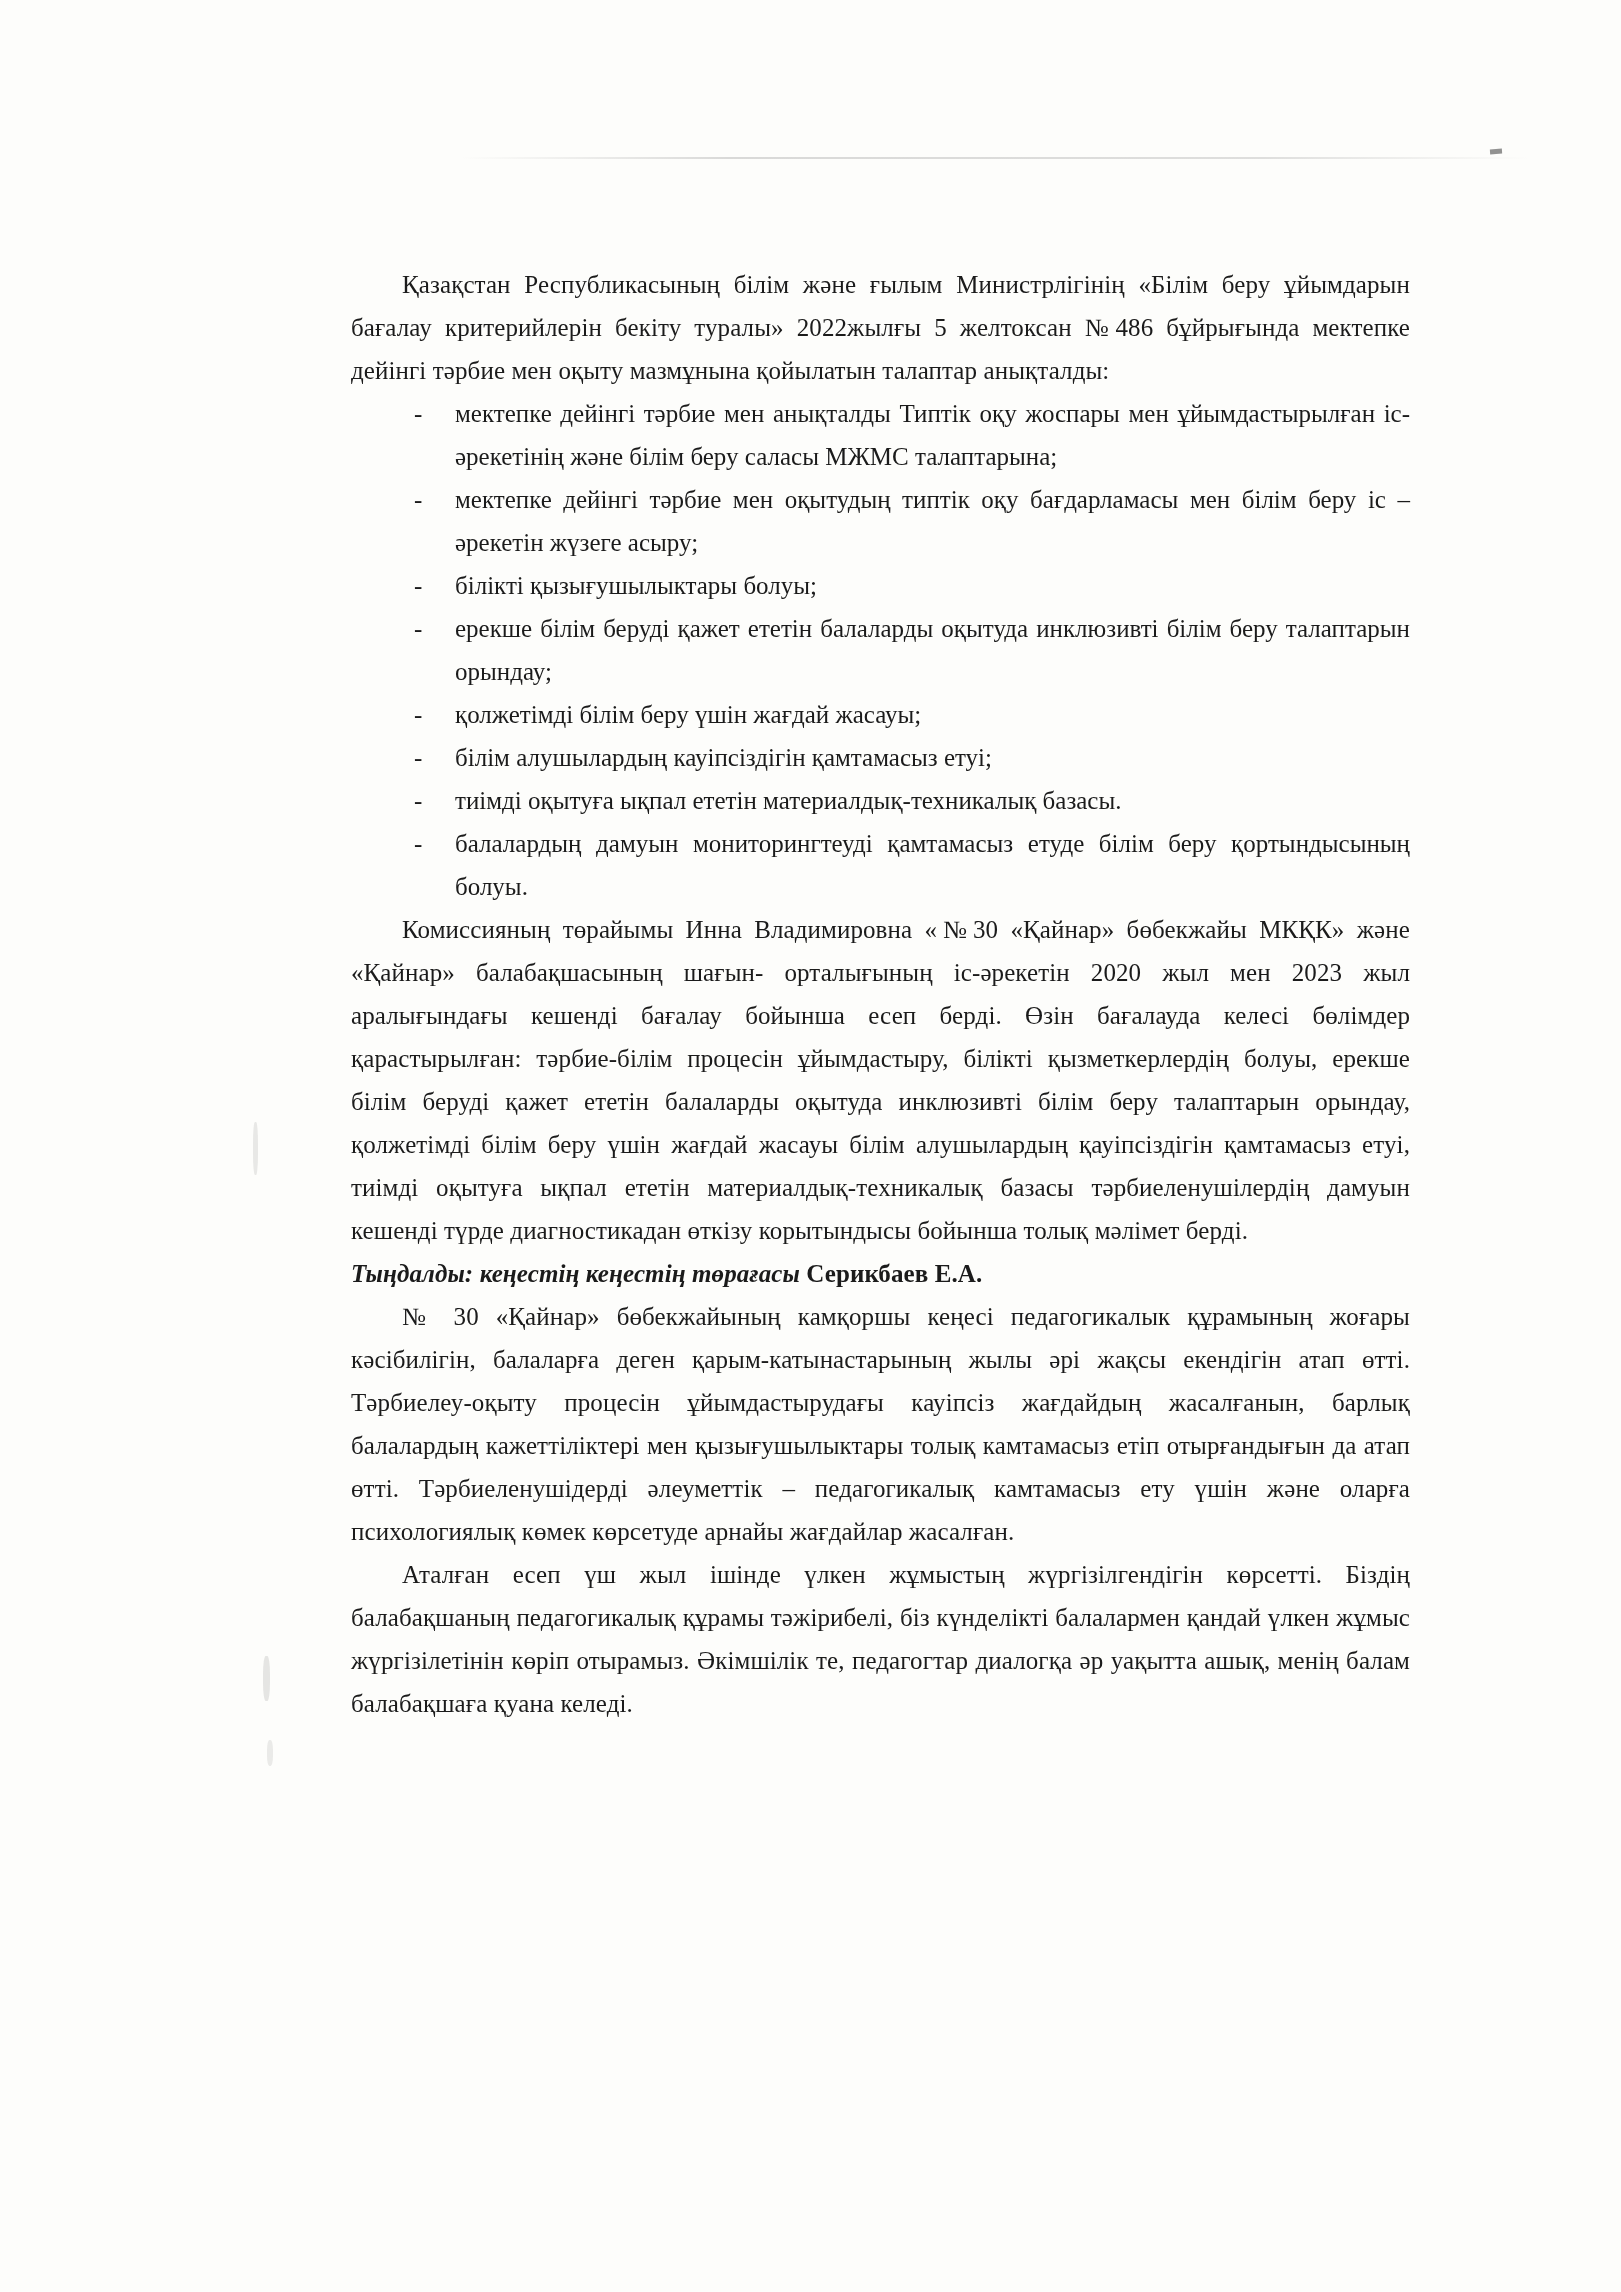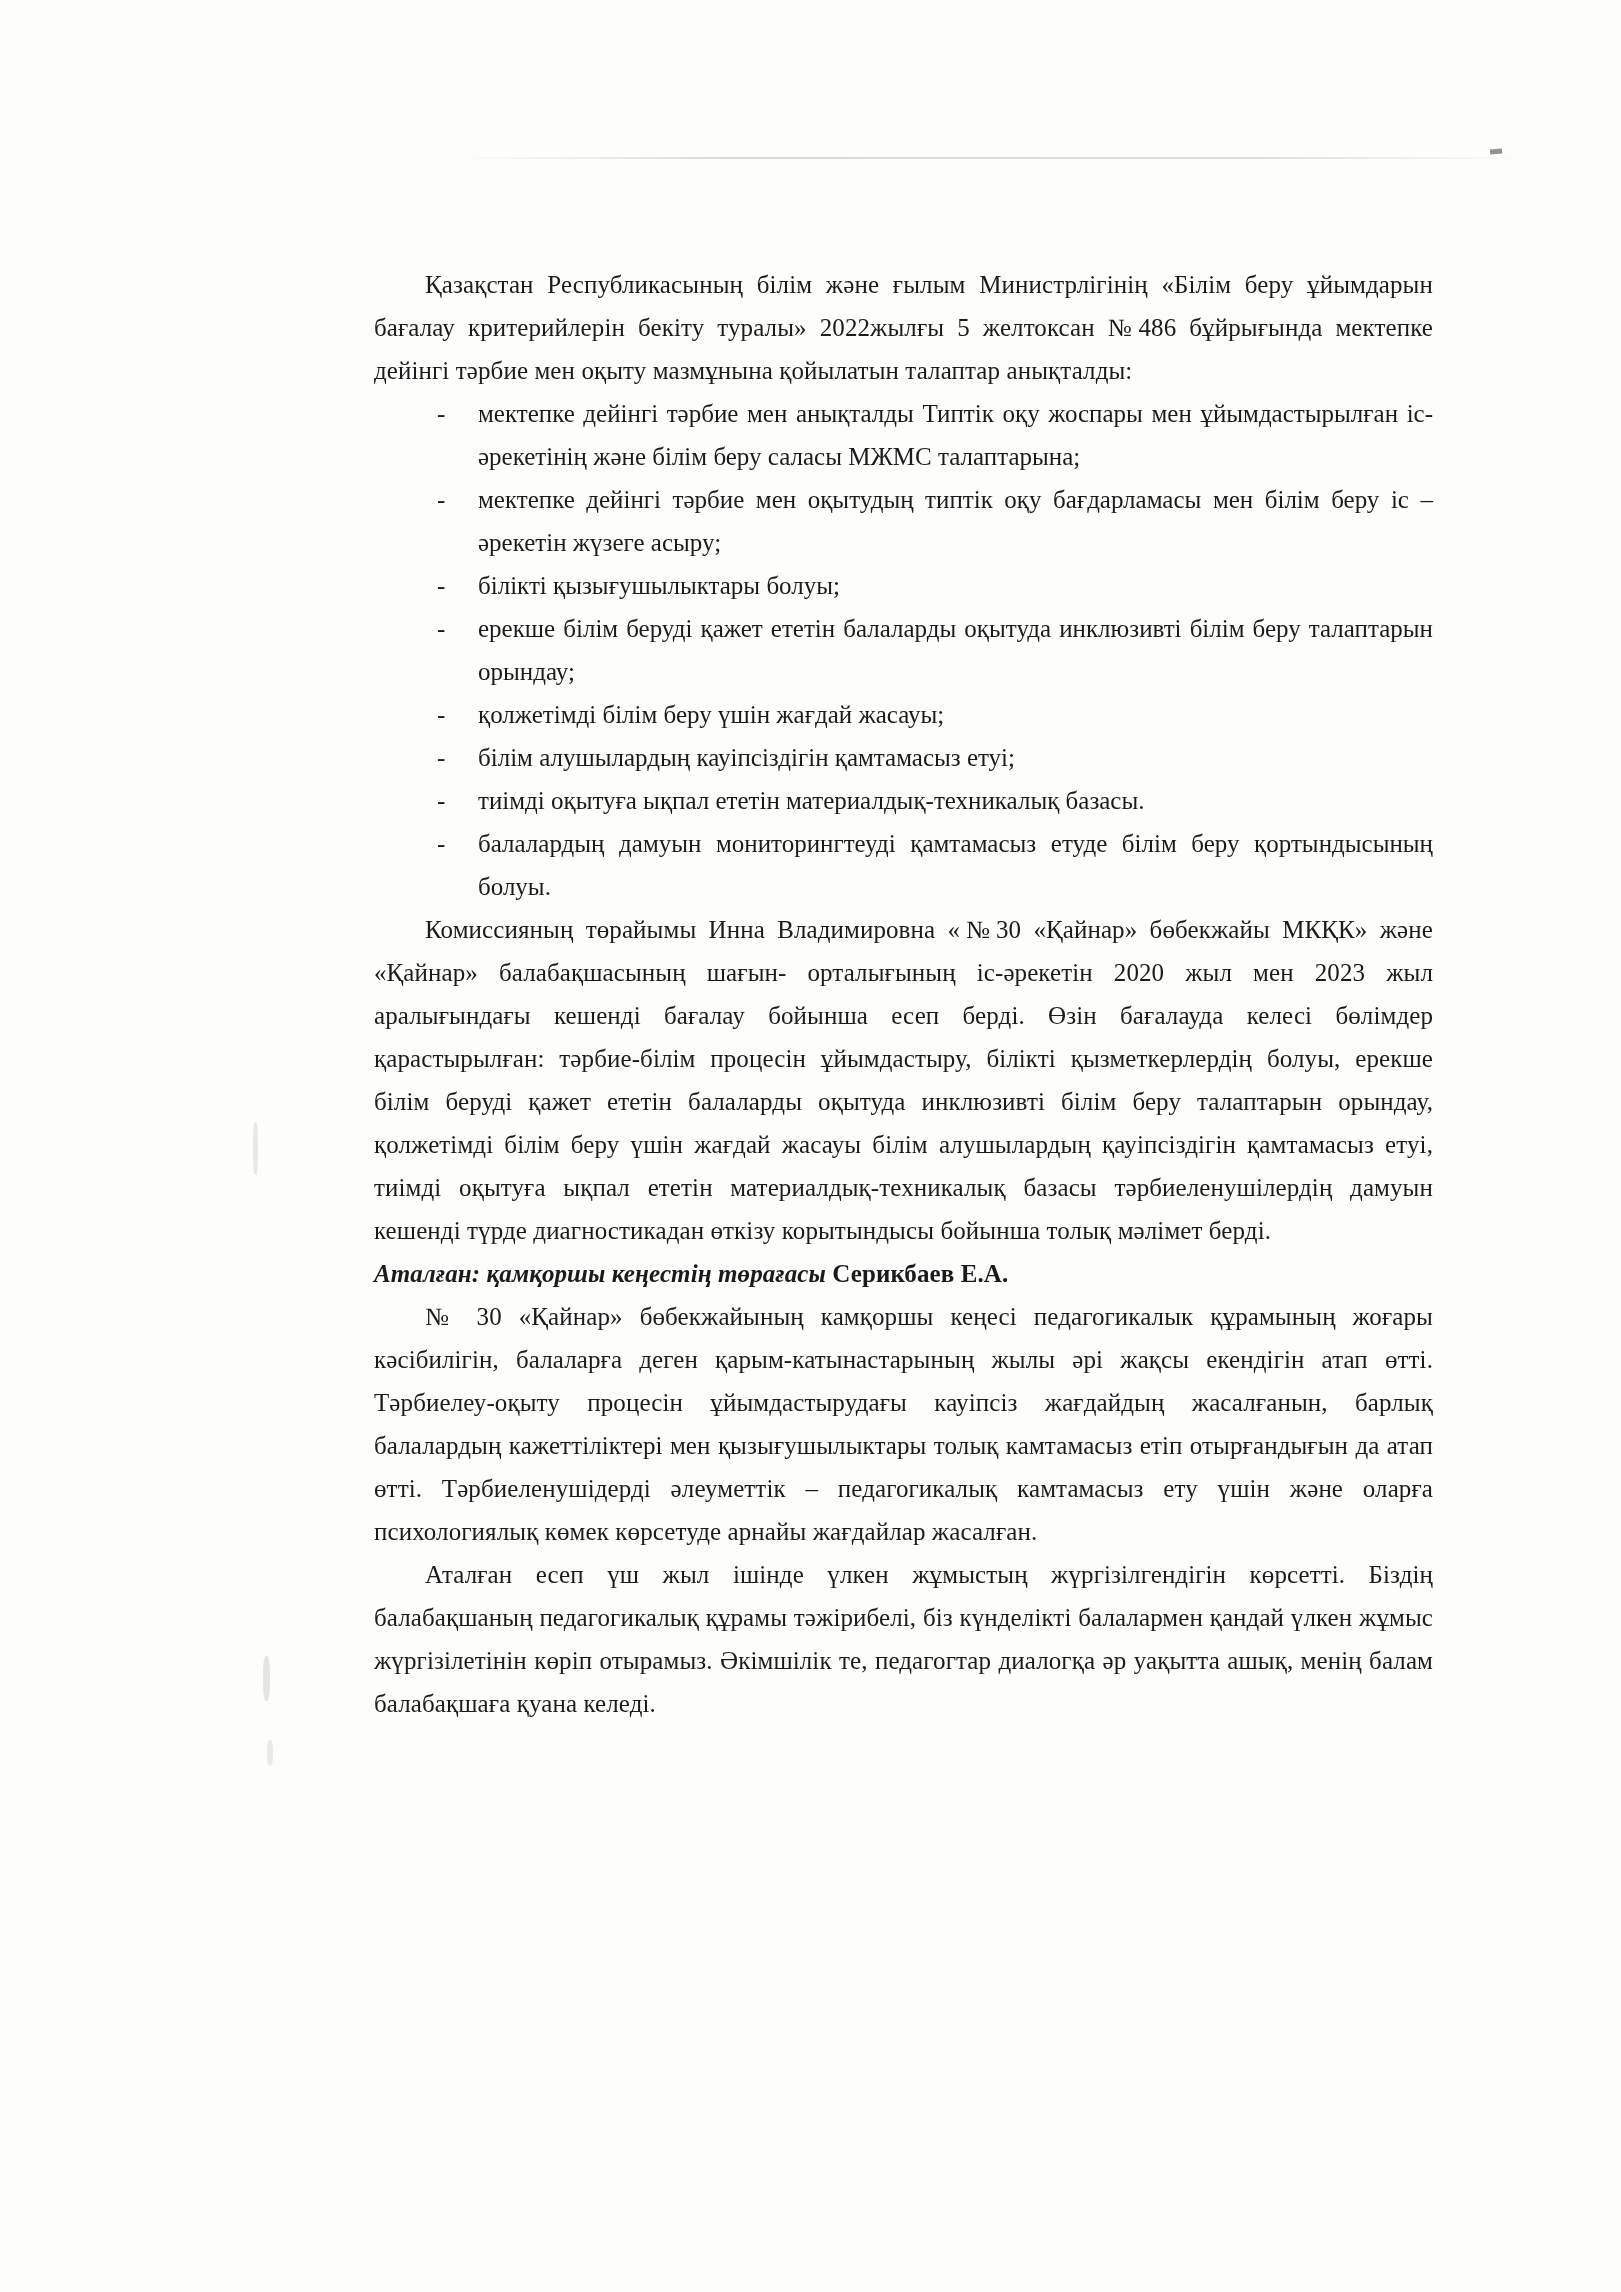--- a/index.html
+++ b/index.html
@@ -43,21 +43,21 @@
     position: absolute;
     background: rgba(120,120,120,0.30);
     border-radius: 40%;
   }
   .smudge-a { left: 253px; top: 1122px; width: 4.9px; height: 53px; opacity: .5; }
   .smudge-b { left: 263px; top: 1656px; width: 6.9px; height: 45px; opacity: .6; }
   .smudge-c { left: 267px; top: 1740px; width: 5.9px; height: 25.5px; opacity: .45; }
 
   .content {
     position: absolute;
-    left: 374px;
+    left: 351px;
     top: 263px;
     width: 1059px;
   }
   p.para {
     margin: 0 0 0 0;
     font-size: 25px;
     line-height: 43px;
     text-align: justify;
     text-indent: 51px;
     letter-spacing: 0.1px;
@@ -135,21 +135,21 @@
       </li>
       <li>
         <span class="dash">-</span>
         <span>балалардың дамуын мониторингтеуді қамтамасыз етуде білім беру қортындысының болуы.</span>
       </li>
     </ul>
 
     <p class="para">Комиссияның төрайымы Инна Владимировна «№30 «Қайнар» бөбекжайы МКҚК» және «Қайнар» балабақшасының шағын- орталығының іс-әрекетін 2020 жыл мен 2023 жыл аралығындағы кешенді бағалау бойынша есеп берді. Өзін бағалауда келесі бөлімдер қарастырылған: тәрбие-білім процесін ұйымдастыру, білікті қызметкерлердің болуы, ерекше білім беруді қажет ететін балаларды оқытуда инклюзивті білім беру талаптарын орындау, қолжетімді білім беру үшін жағдай жасауы білім алушылардың қауіпсіздігін қамтамасыз етуі, тиімді оқытуға ықпал ететін материалдық-техникалық базасы тәрбиеленушілердің дамуын кешенді түрде диагностикадан өткізу корытындысы бойынша толық мәлімет берді.</p>
 
 
-    <p class="para noindent italic-lead"><span>Аталған: қамқоршы кеңестің төрағасы</span><span class="tail-normal"> Серикбаев Е.А.</span></p>
+    <p class="para noindent italic-lead"><span>Тыңдалды: кеңестің кеңестің төрағасы</span><span class="tail-normal"> Серикбаев Е.А.</span></p>
 
     <p class="para">№ 30 «Қайнар» бөбекжайының камқоршы кеңесі педагогикалык құрамының жоғары кәсібилігін, балаларға деген қарым-катынастарының жылы әрі жақсы екендігін атап өтті. Тәрбиелеу-оқыту процесін ұйымдастырудағы кауіпсіз жағдайдың жасалғанын, барлық балалардың кажеттіліктері мен қызығушылыктары толық камтамасыз етіп отырғандығын да атап өтті. Тәрбиеленушідерді әлеуметтік – педагогикалық камтамасыз ету үшін және оларға психологиялық көмек көрсетуде арнайы жағдайлар жасалған.</p>
 
     <p class="para">Аталған есеп үш жыл ішінде үлкен жұмыстың жүргізілгендігін көрсетті. Біздің балабақшаның педагогикалық құрамы тәжірибелі, біз күнделікті балалармен қандай үлкен жұмыс жүргізілетінін көріп отырамыз. Әкімшілік те, педагогтар диалогқа әр уақытта ашық, менің балам балабақшаға қуана келеді.</p>
 
   </div>
 </div>
 
 
 </body></html>

